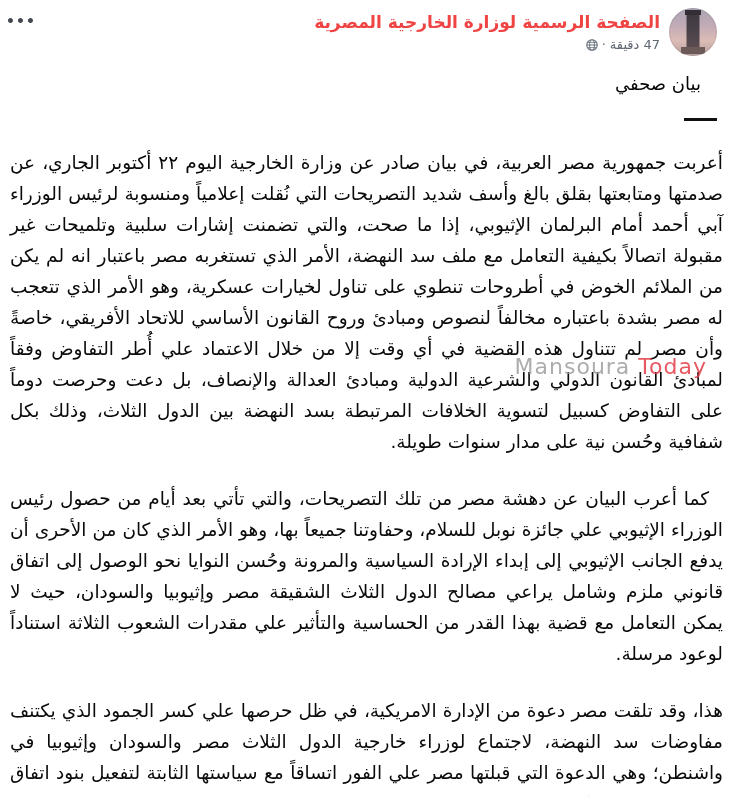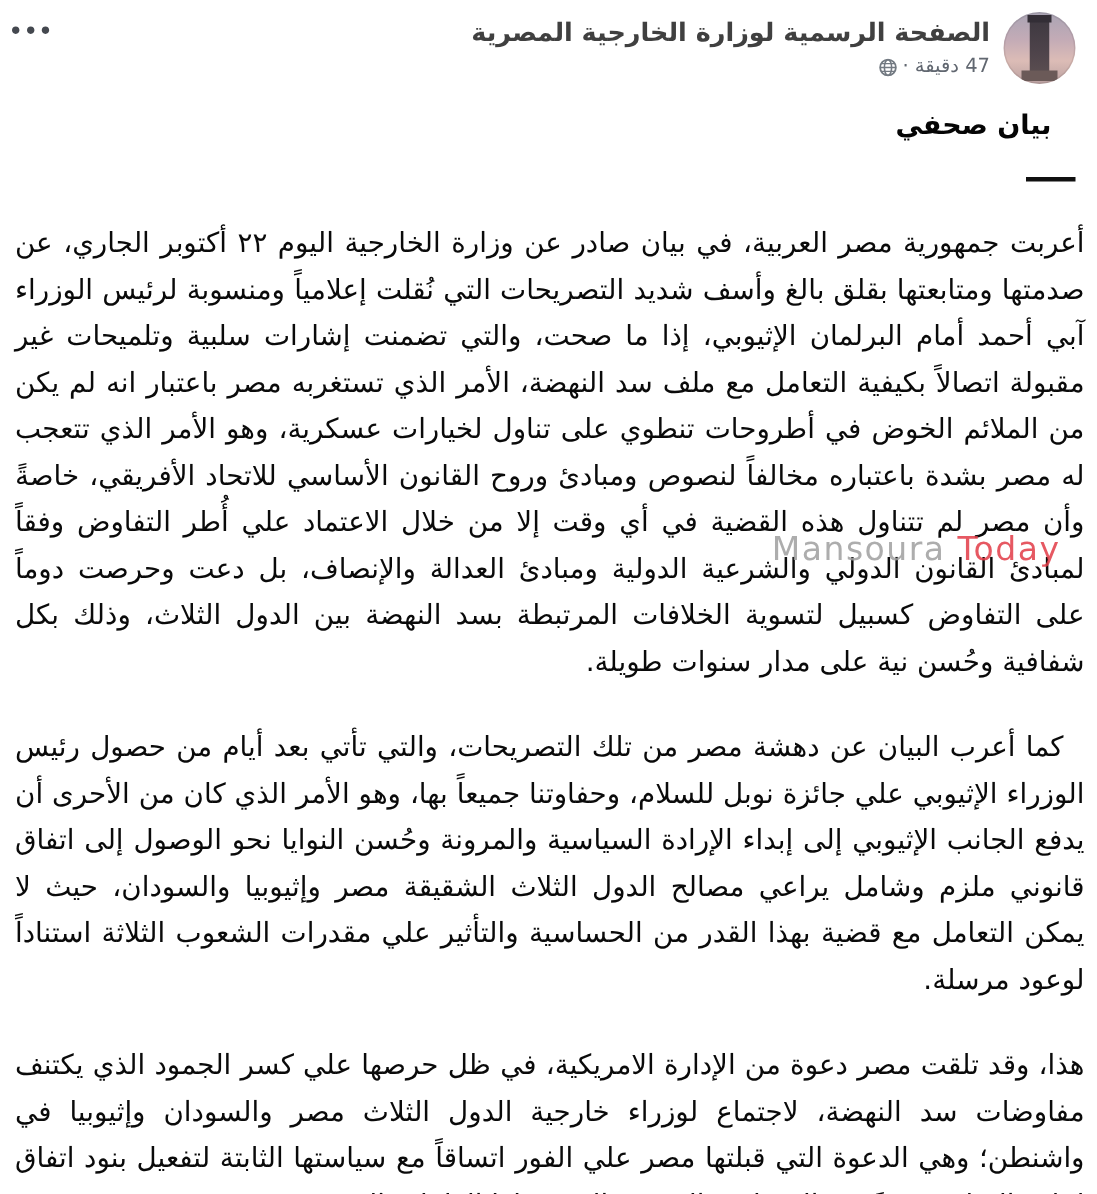--- a/index.html
+++ b/index.html
@@ -39,21 +39,21 @@
   .avatar .tower-cap {
     position:absolute; left:50%; transform:translateX(-50%);
     top:2px; width:16px; height:5px; background:#332e36;
   }
   .avatar .tower-base {
     position:absolute; left:50%; transform:translateX(-50%);
     bottom:2px; width:24px; height:7px; background:#6b5a58;
   }
   .header-info { margin-right:9px; padding-top:3px; }
   .page-name {
-    color:#404040;
+    color:#ef4444;
     font-weight:bold;
     font-size:17px;
     line-height:22px;
   }
   .meta {
     margin-top:4px;
     display:flex; align-items:center;
     color:#616770; font-size:13px;
     direction:rtl;
   }
@@ -64,21 +64,20 @@
     color:#44484f; font-size:14px; font-weight:bold;
     letter-spacing:1px; cursor:pointer; line-height:14px;
   }
 
   
   .post-text {
     padding:12px 30px 2px 16px;
     font-size:18px; color:#050505;
     text-align:right; direction:rtl;
     line-height:24px;
-    font-weight:bold;
   }
 
   
   .document {
     position:relative;
     padding:0 8px 0 10px;
     direction:rtl;
   }
   .doc-dash {
     width:33px; height:3px;

